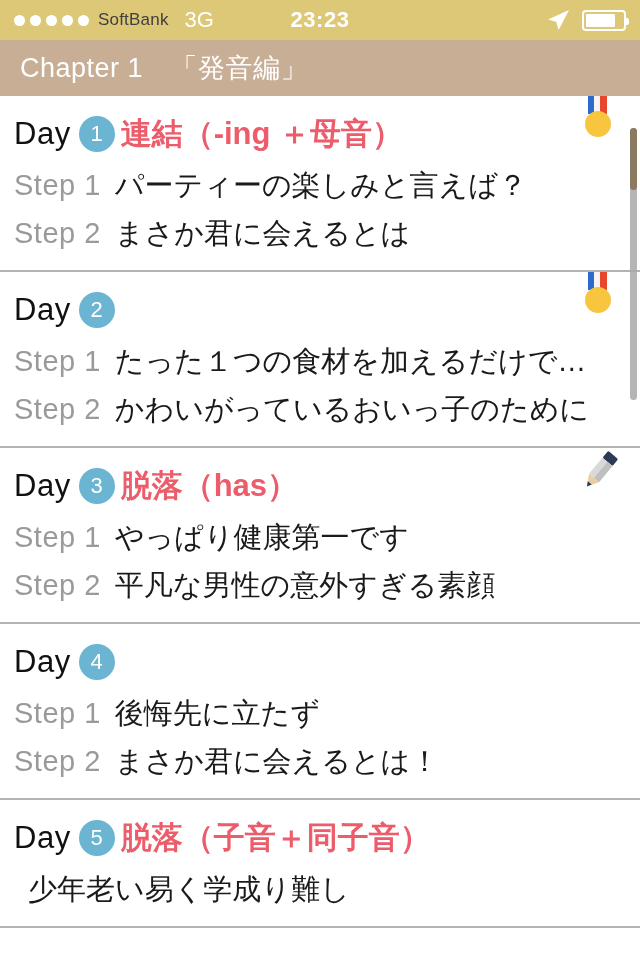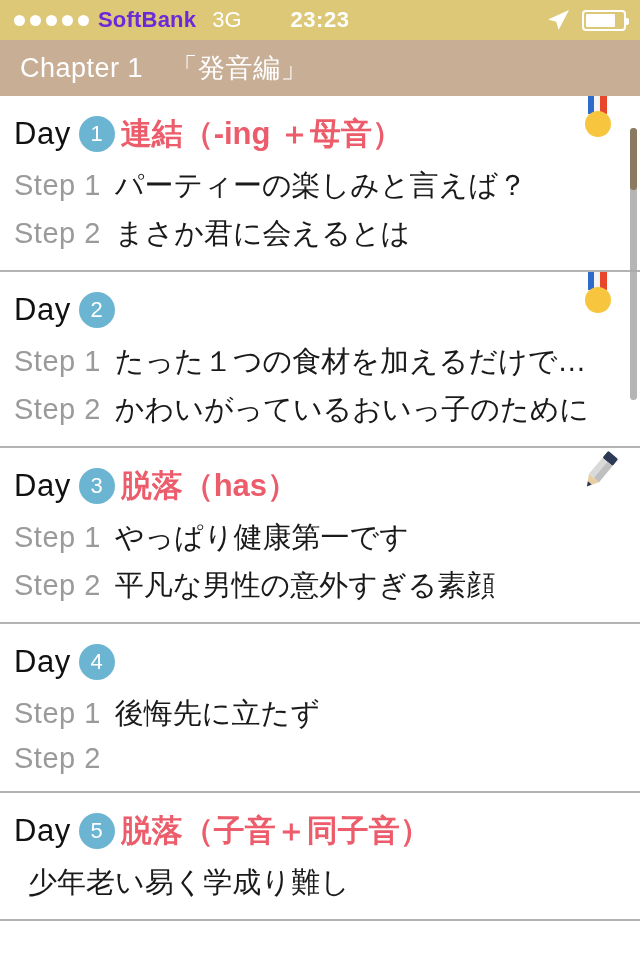--- a/index.html
+++ b/index.html
@@ -40,24 +40,24 @@
     margin-right: 9px;
   }
   .signal-dots i {
     display: block;
     width: 11px;
     height: 11px;
     border-radius: 50%;
     background: #ffffff;
   }
   .carrier {
-    font-size: 22px;
+    font-size: 17px;
     letter-spacing: 0.2px;
-    color: #6d28d9;
-    font-weight: 700;
+    color: #404040;
+    font-weight: 400;
   }
   .network {
     font-size: 22px;
     margin-left: 16px;
     color: #ffffff;
   }
   .status-time {
     position: absolute;
     left: 0;
     right: 0;
@@ -360,20 +360,21 @@
         <div class="day-title-line">
           <span class="day-label">Day</span>
           <span class="day-badge">4</span>
         </div>
         <div class="step-line">
           <span class="step-label">Step 1</span>
           <span class="step-text">後悔先に立たず</span>
         </div>
         <div class="step-line">
           <span class="step-label">Step 2</span>
+          <span class="step-text">まさか君に会えるとは！</span>
         </div>
       </div>
       <div class="day-row">
         <div class="day-title-line">
           <span class="day-label">Day</span>
           <span class="day-badge">5</span>
           <span class="day-title">脱落（子音＋同子音）</span>
         </div>
         <div class="step-line">
           <span class="step-text">少年老い易く学成り難し</span>

